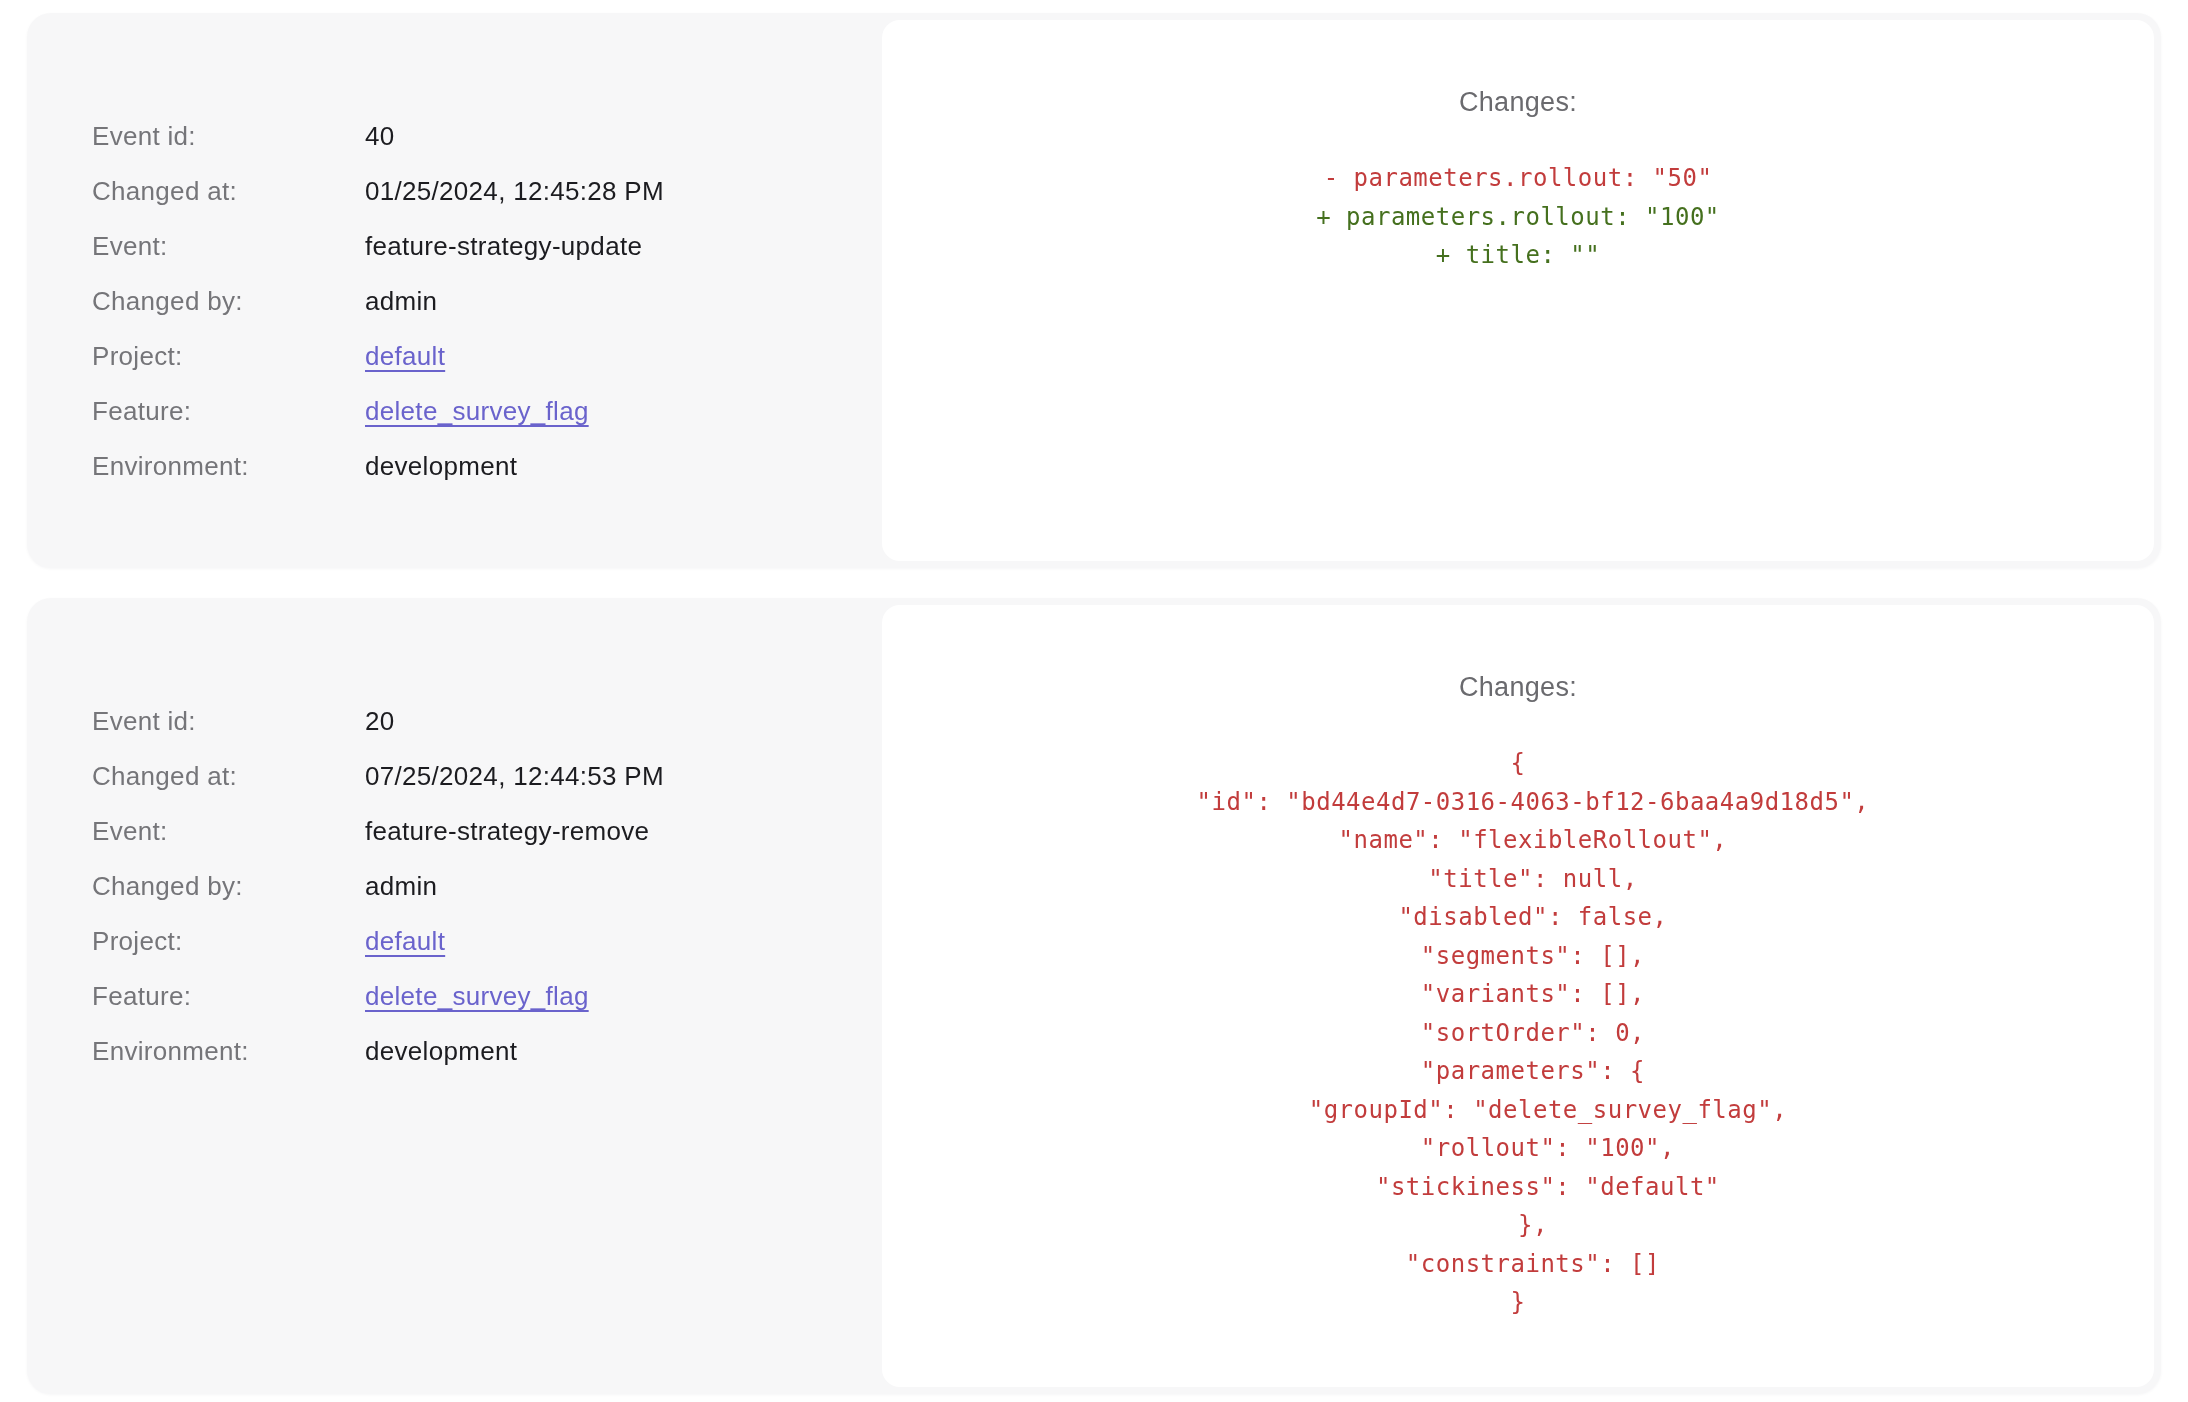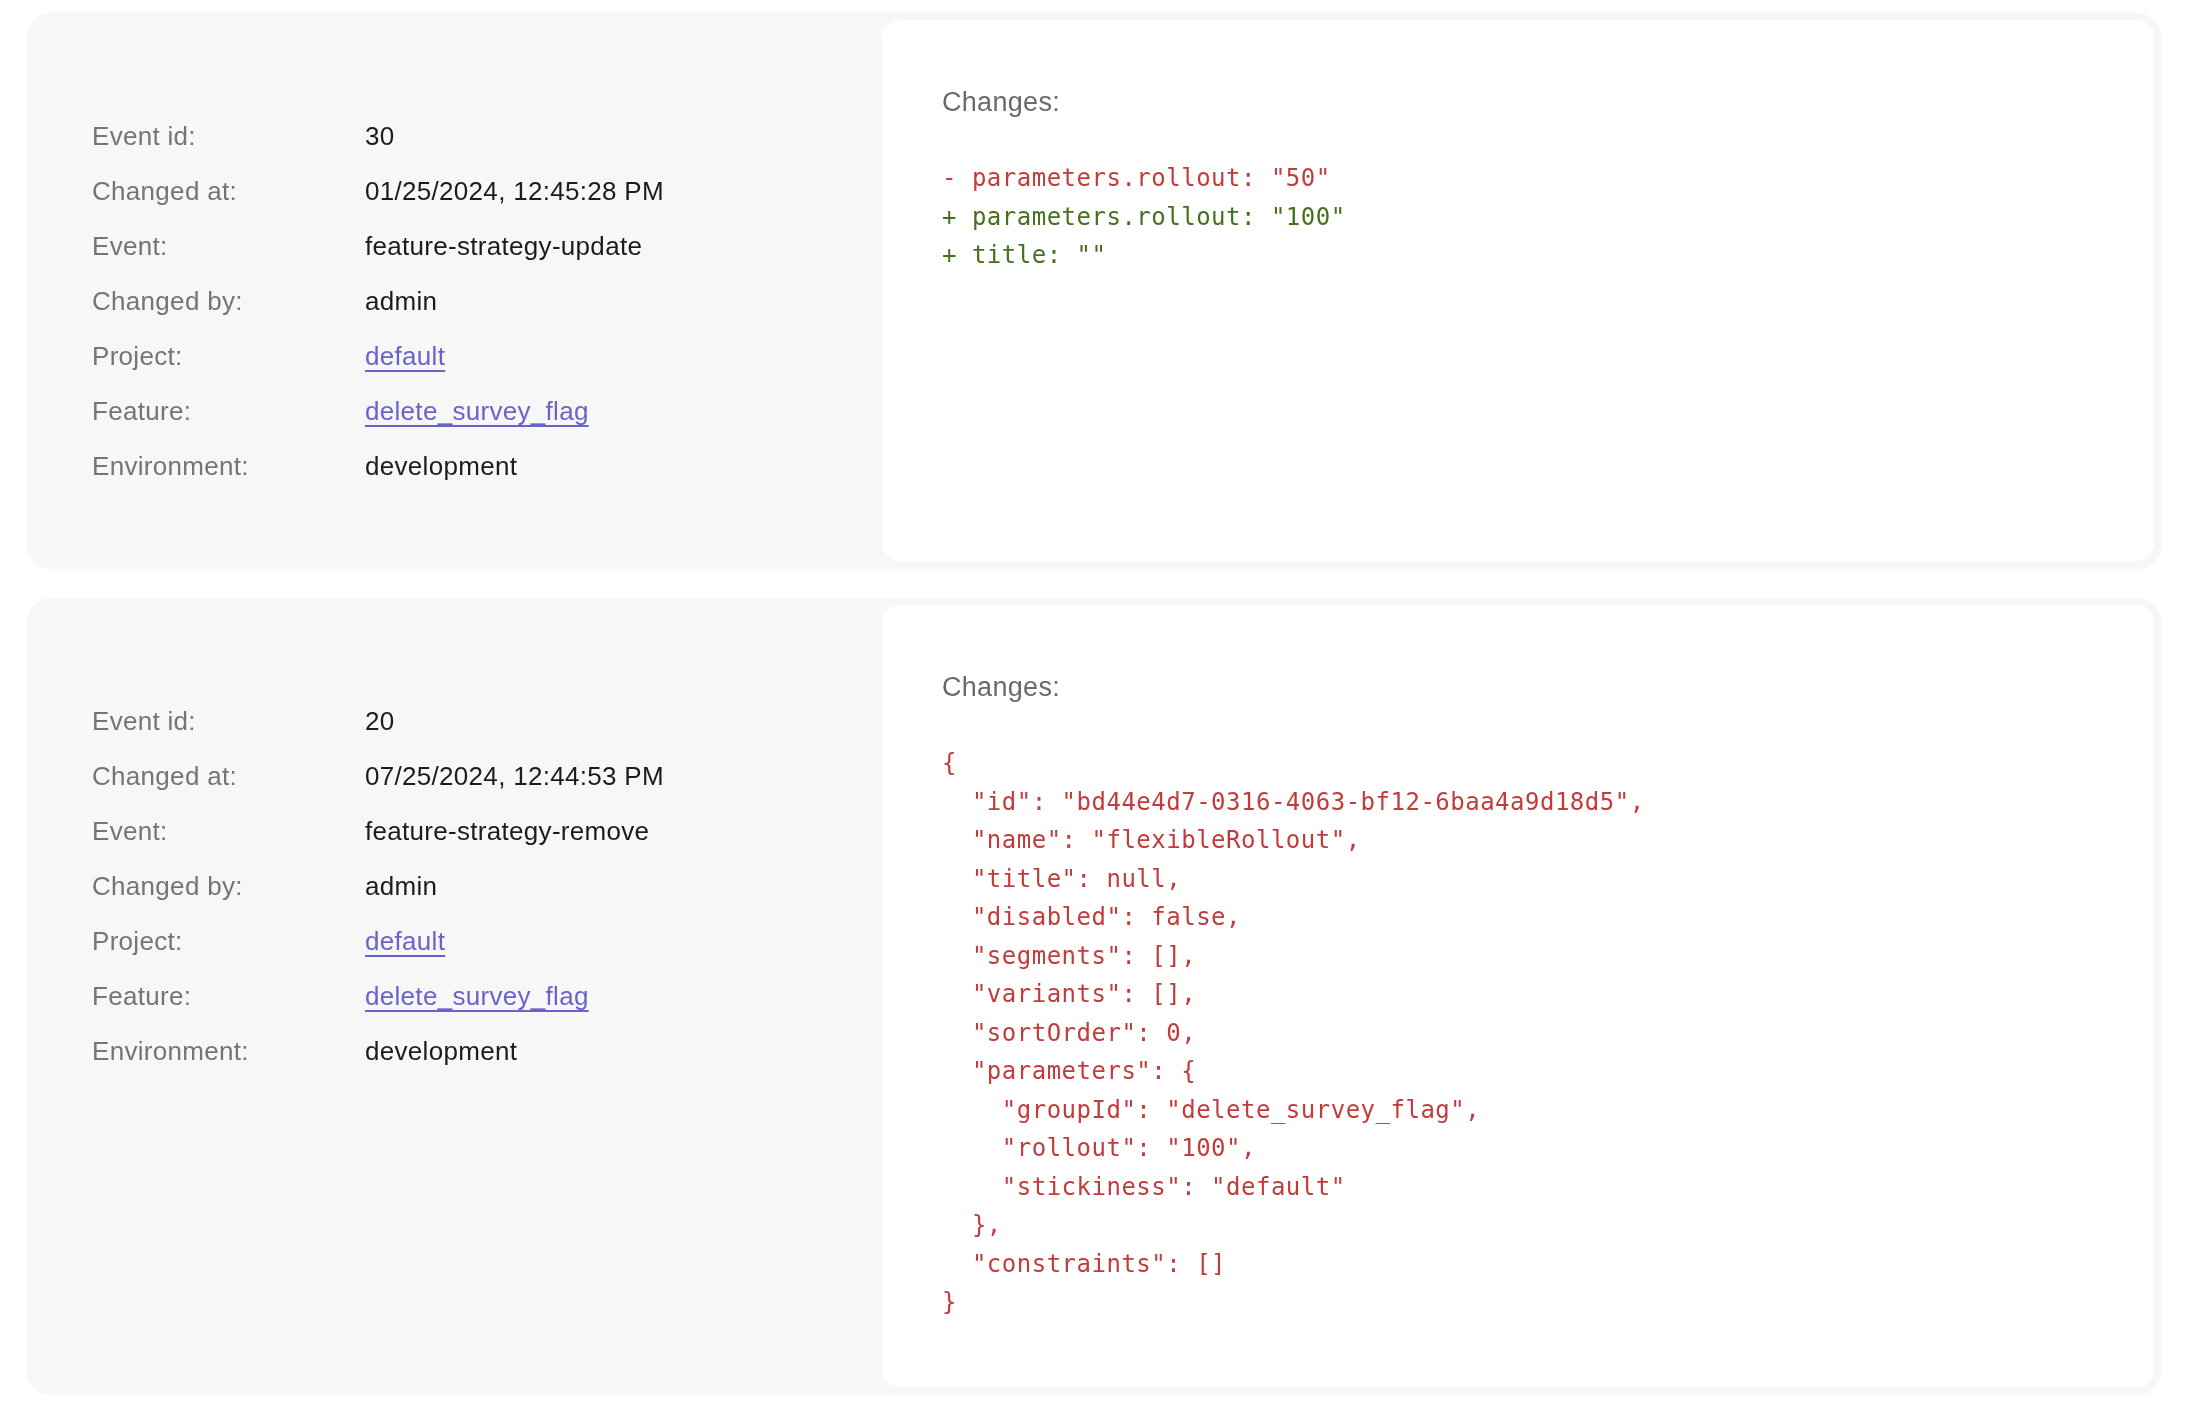--- a/index.html
+++ b/index.html
@@ -64,20 +64,21 @@
     color: var(--link-color);
     text-underline-offset: 5px;
     text-decoration-thickness: 2px;
   }
   .changes-panel {
     flex: 1 1 auto;
     background: var(--panel-bg);
     border-radius: 18px;
     padding: 68px 60px 65px 60px;
     min-width: 0;
+    text-align: center;
   }
   .changes-heading {
     font-size: 27px;
     line-height: 28px;
     letter-spacing: 0.3px;
     color: var(--heading-color);
     margin: 0 0 43px 0;
     font-weight: 400;
   }
   .changes-code {
@@ -94,21 +95,21 @@
   .code-line.added   { color: var(--added-color); }
 </style>
 </head>
 <body>
 
 <main class="event-log">
   <section class="event-card">
     <div class="event-details-panel">
         <div class="detail-row">
           <span class="detail-label">Event id:</span>
-          <span class="detail-value">30</span>
+          <span class="detail-value">40</span>
         </div>
         <div class="detail-row">
           <span class="detail-label">Changed at:</span>
           <span class="detail-value">01/25/2024, 12:45:28 PM</span>
         </div>
         <div class="detail-row">
           <span class="detail-label">Event:</span>
           <span class="detail-value">feature-strategy-update</span>
         </div>
         <div class="detail-row">

